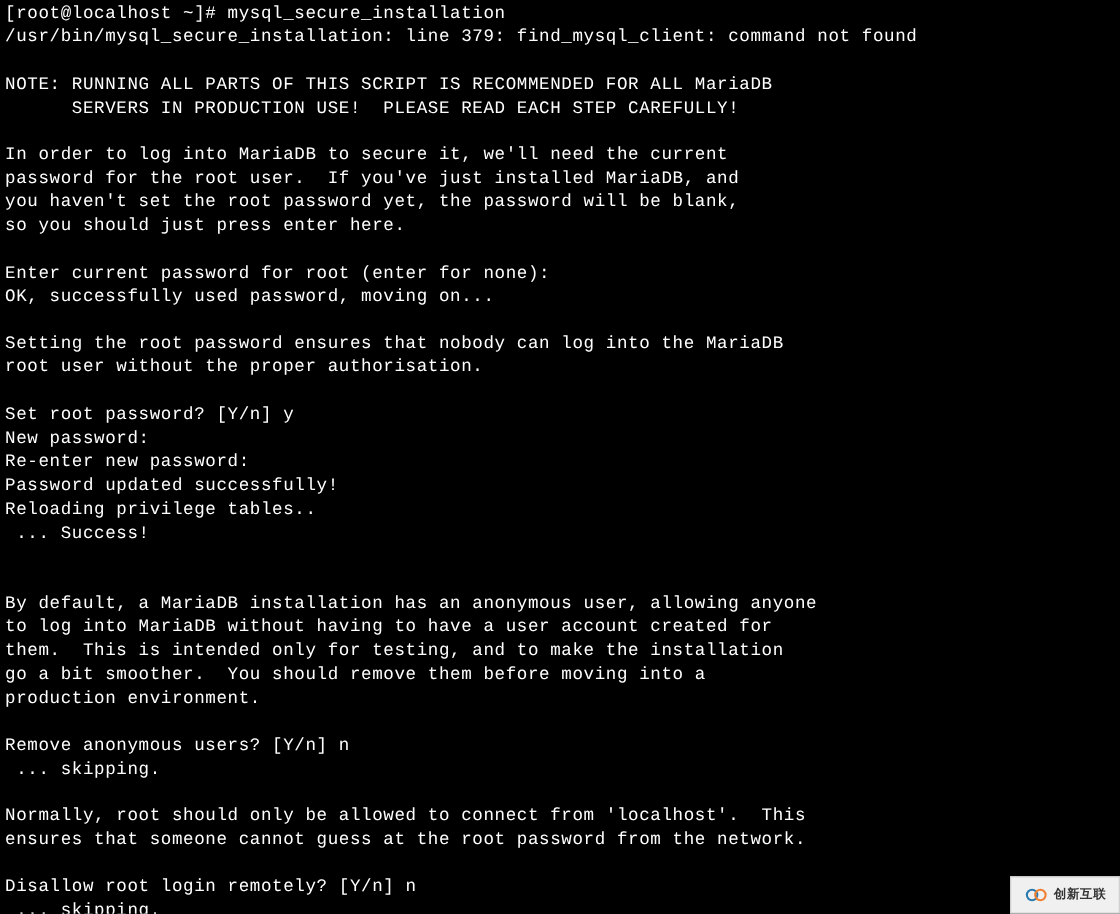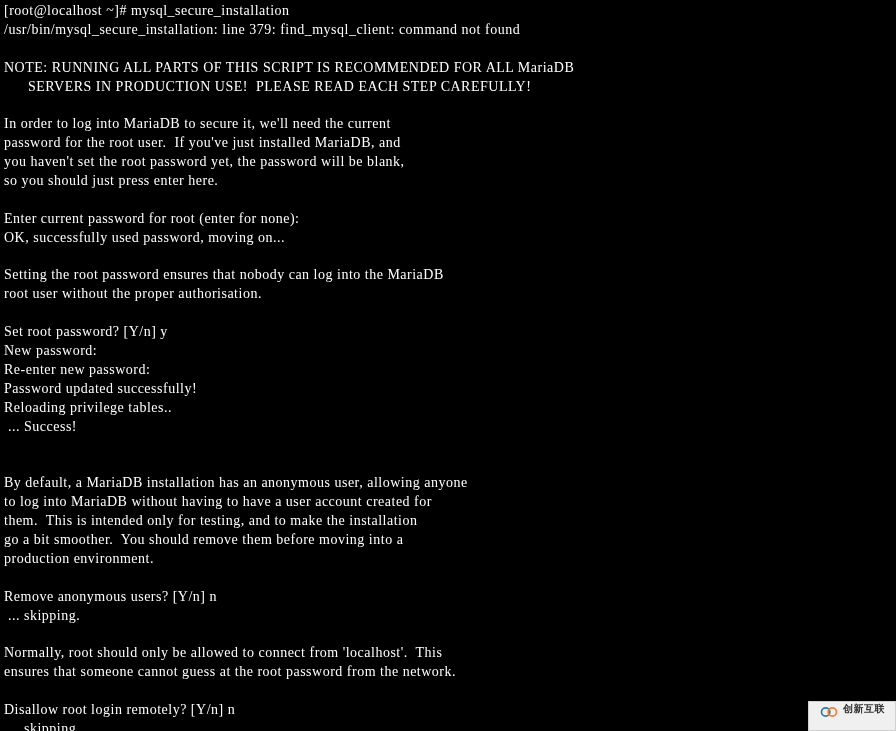--- a/index.html
+++ b/index.html
@@ -19,31 +19,31 @@
       overflow: hidden;
       padding: 2px 4px;
       letter-spacing: 0.5px;
     }
     .terminal {
       white-space: pre;
       word-wrap: break-word;
     }
     .line {
       display: block;
-      font-family: Liberation Serif, serif;
     }
     .watermark {
       position: absolute;
       bottom: 0;
       right: 0;
       width: 88px;
       height: 30px;
       background: #f0f0f0;
       border: 1px solid #d0d0d0;
       display: flex;
+      align-items: center;
       justify-content: center;
       color: #333;
       font-family: Arial, sans-serif;
       font-size: 10px;
       font-weight: bold;
       gap: 4px;
     }
     .watermark-icon {
       width: 20px;
       height: 20px;

